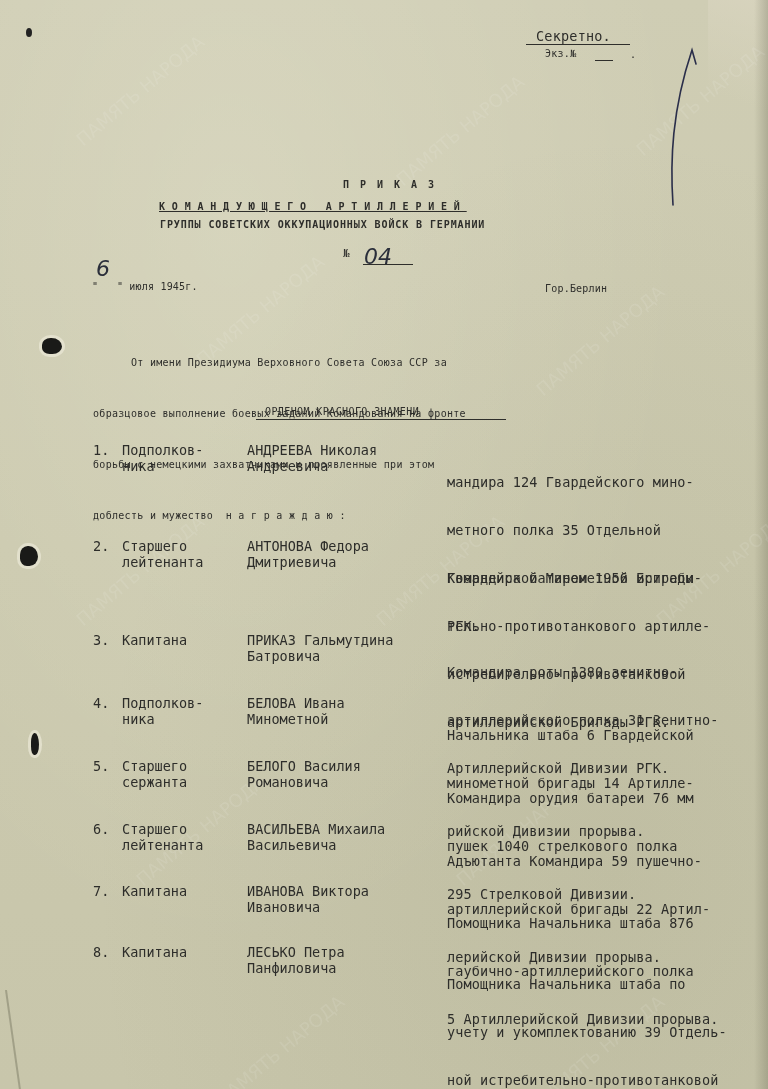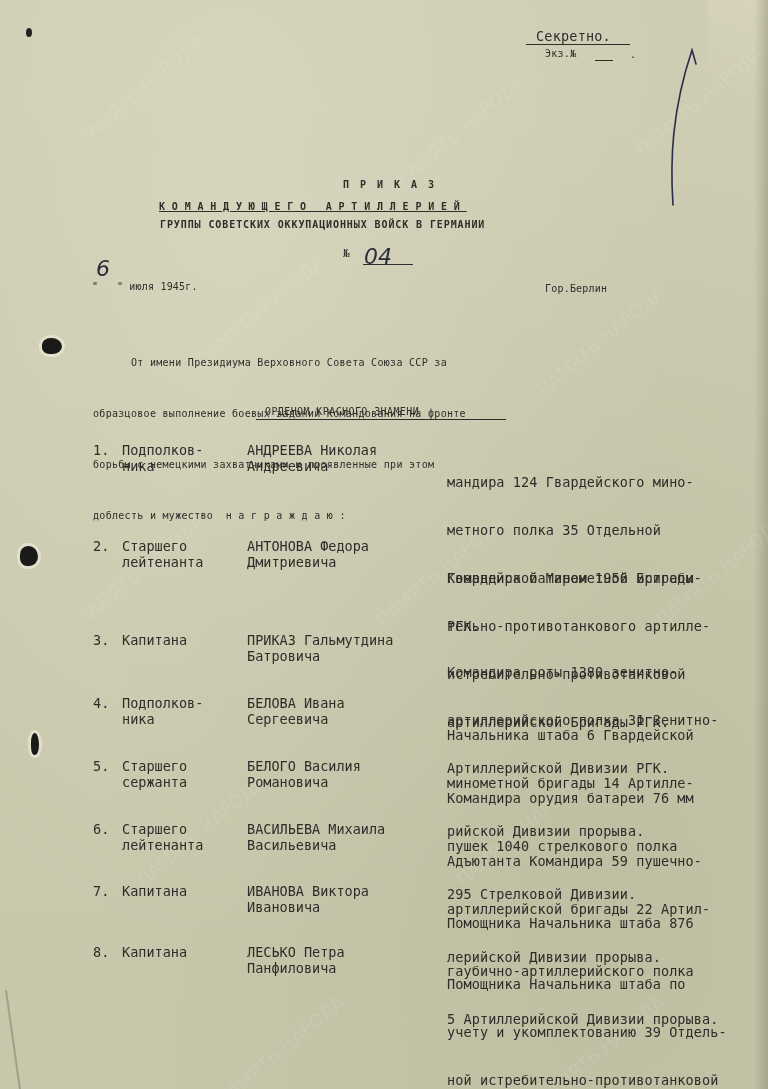--- a/index.html
+++ b/index.html
@@ -327,21 +327,21 @@
     <div class="pos">
       <div>Командира роты 1380 зенитно-</div>
       <div>артиллерийского полка 31 Зенитно-</div>
       <div>Артиллерийской Дивизии РГК.</div>
     </div>
   </div>
 
   <div class="entry" style="top:695px;">
     <div class="num">4.</div>
     <div class="rank"><div>Подполков-</div><div>ника</div></div>
-    <div class="name"><div>БЕЛОВА Ивана</div><div>Сергеевича</div></div>
+    <div class="name"><div>БЕЛОВА Ивана</div><div>Минометной</div></div>
     <div class="pos">
       <div>Начальника штаба 6 Гвардейской</div>
       <div>минометной бригады 14 Артилле-</div>
       <div>рийской Дивизии прорыва.</div>
     </div>
   </div>
 
   <div class="entry" style="top:758px;">
     <div class="num">5.</div>
     <div class="rank"><div>Старшего</div><div>сержанта</div></div>

